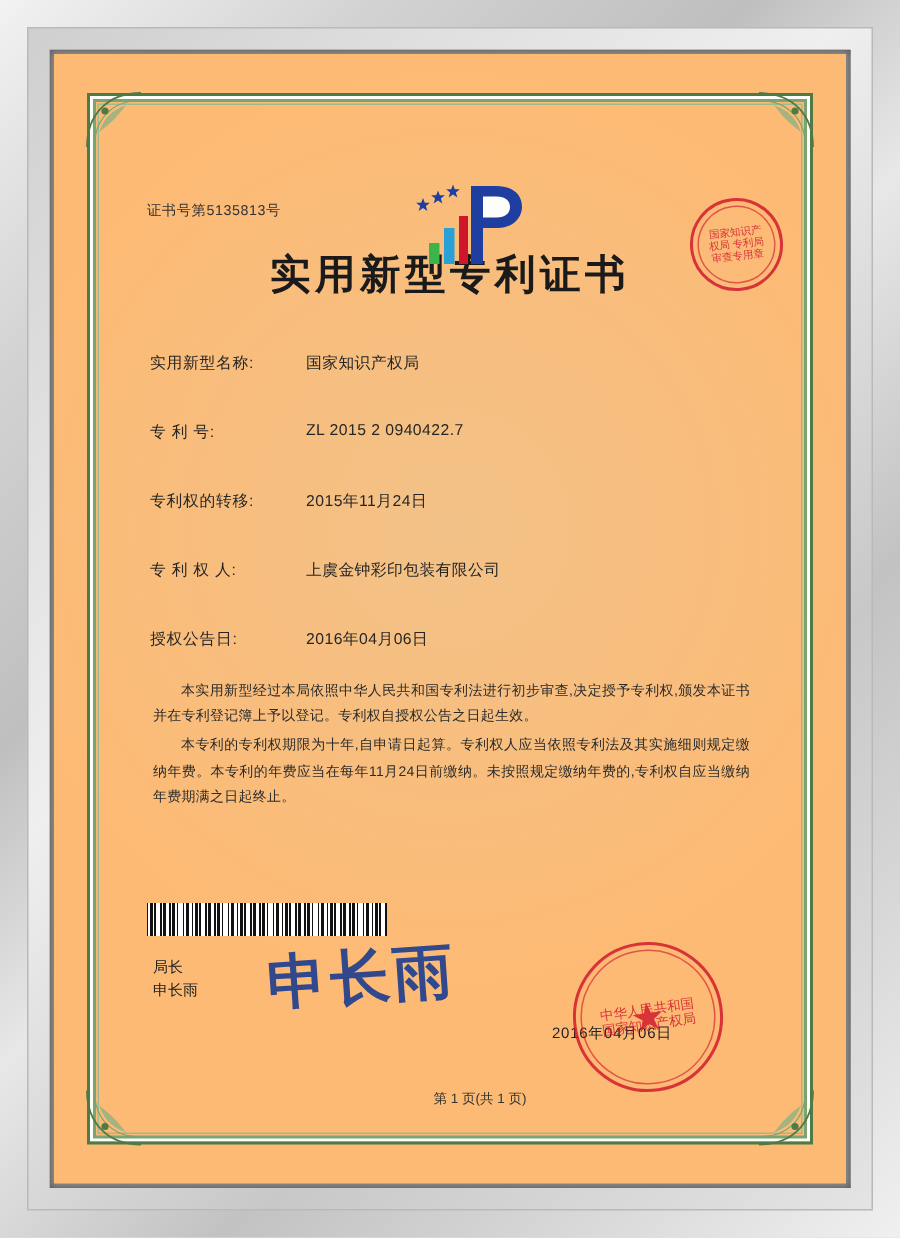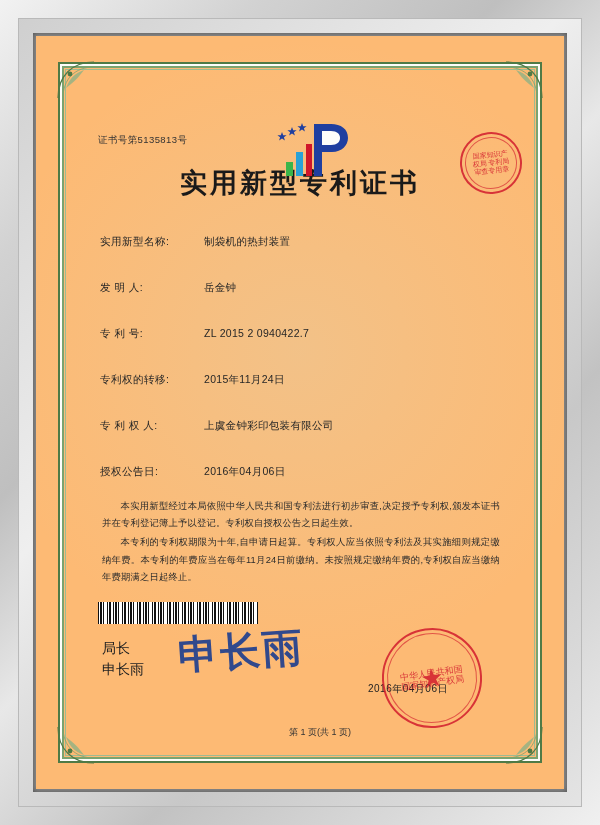--- a/index.html
+++ b/index.html
@@ -148,21 +148,21 @@
     background: repeating-linear-gradient(90deg,
       #111 0 1px, #fff 1px 2px, #111 2px 4px, #fff 4px 5px,
       #111 5px 6px, #fff 6px 9px, #111 9px 10px, #fff 10px 11px,
       #111 11px 13px, #fff 13px 15px);
   }
 
   
   .sig-block {
     position: absolute;
     left: 66px; top: 602px;
-    font-size: 14px;
+    font-size: 10px;
     line-height: 1.5;
     color: #222;
   }
   .sig-script {
     position: absolute;
     left: 142px; top: 588px;
     font-family: "Liberation Serif", serif;
     font-size: 40px;
     color: #20408f;
     transform: rotate(-4deg);
@@ -296,25 +296,21 @@
       </svg>
     </div>
 
     <div class="cert-no">证书号第5135813号</div>
 
     <div class="title">实用新型专利证书</div>
 
     <div class="fields">
       <div class="field">
         <div class="f-label">实用新型名称:</div>
-        <div class="f-value">制袋机的热封装置</div>
-      </div>
-      <div class="field">
-        <div class="f-label">发 明 人:</div>
-        <div class="f-value">岳金钟</div>
+        <div class="f-value">国家知识产权局</div>
       </div>
       <div class="field">
         <div class="f-label">专 利 号:</div>
         <div class="f-value">ZL 2015 2 0940422.7</div>
       </div>
       <div class="field">
         <div class="f-label">专利权的转移:</div>
         <div class="f-value">2015年11月24日</div>
       </div>
       <div class="field">

